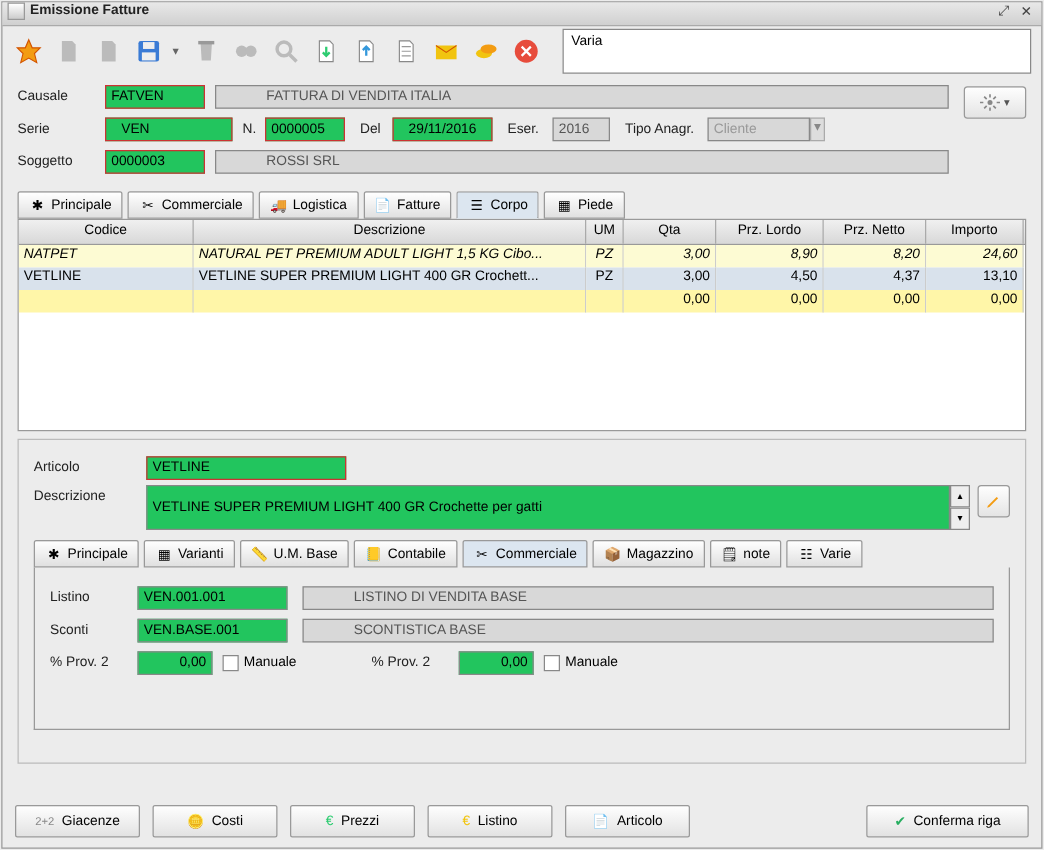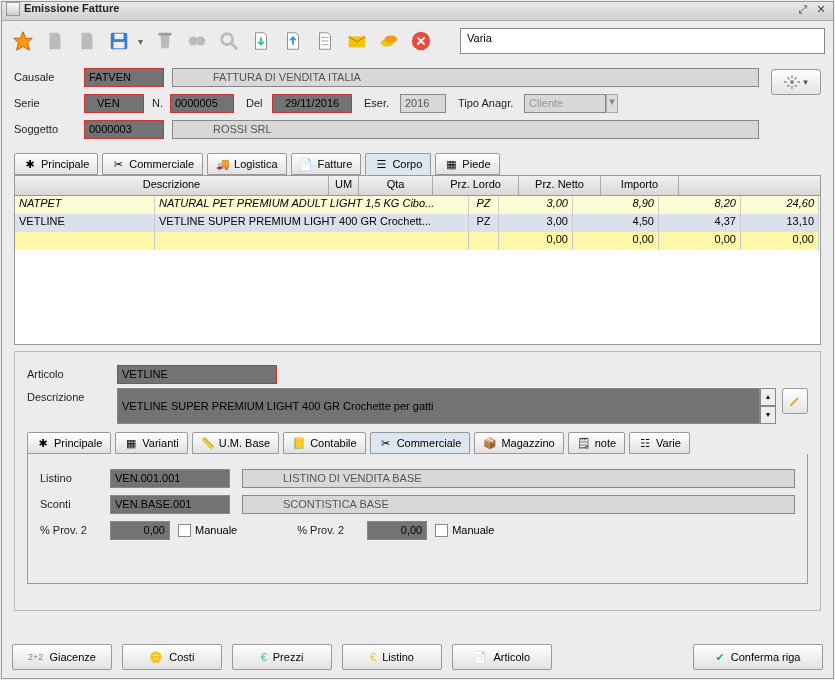--- a/index.html
+++ b/index.html
@@ -6,25 +6,25 @@
 body { background: #ececec; width: 835px; height: 680px; overflow: hidden; }
 .window { width: 833px; height: 678px; margin: 1px; background: #ececec; border: 1px solid #999; }
 .titlebar { height: 19px; background: linear-gradient(#e8e8e8,#d0d0d0); border-bottom: 1px solid #aaa; display: flex; align-items: flex-start; padding: 0 4px; }
 .titlebar .ticon { width: 14px; height: 14px; background: linear-gradient(#fff,#ccc); border: 1px solid #999; margin-right: 4px; }
 .titlebar .title { flex: 1; font-weight: bold; color: #222; }
 .titlebar .wbtn { width: 16px; height: 14px; display: flex; align-items: center; justify-content: center; color: #444; margin-left: 2px; cursor: default; }
 .toolbar { height: 40px; padding: 4px 8px; display: flex; align-items: center; gap: 6px; }
 .tbtn { width: 26px; height: 26px; display: flex; align-items: center; justify-content: center; border-radius: 3px; }
 .tbtn svg { width: 22px; height: 22px; }
 .dd { width: 8px; color: #666; font-size: 10px; }
-.varia { flex: 1; height: 26px; margin-left: 20px; border: 1px solid #888; background: #fff; padding: 3px 6px; }
+.varia { flex: 1; height: 36px; margin-left: 10px; border: 1px solid #888; background: #fff; padding: 3px 6px; }
 .form-area { padding: 4px 12px 8px 12px; }
 .form-row { display: flex; align-items: center; height: 24px; margin-bottom: 2px; }
 .form-row label { width: 70px; color: #222; }
-.inp { height: 19px; border: 1px solid #888; padding: 1px 4px; background: #737373; }
+.inp { height: 19px; border: 1px solid #888; padding: 1px 4px; background: #22c55e; }
 .inp.red { border: 1px solid #c33; }
 .inp.gray { background: #d8d8d8; color: #555; }
 .inp.wide { flex: 1; padding-left: 40px; }
 .gear-btn { width: 50px; height: 26px; border: 1px solid #999; background: linear-gradient(#fefefe,#e4e4e4); border-radius: 3px; display: flex; align-items: center; justify-content: center; gap: 3px; }
 .tabs { display: flex; gap: 4px; padding: 2px 12px 0 12px; }
 .tab { height: 22px; border: 1px solid #999; background: linear-gradient(#fff,#e0e0e0); padding: 2px 8px; display: flex; align-items: center; gap: 4px; border-radius: 2px 2px 0 0; cursor: default; }
 .tab.active { background: #dce6f0; border-bottom: 1px solid #dce6f0; position: relative; z-index: 2; }
 .tabicon { width: 14px; height: 14px; display: inline-flex; align-items: center; justify-content: center; }
 .grid { margin: 0 12px; border: 1px solid #999; background: #fff; height: 170px; overflow: hidden; }
 .grid-header { display: flex; background: linear-gradient(#f0f0f0,#d8d8d8); height: 20px; border-bottom: 1px solid #999; }
@@ -151,21 +151,21 @@
     <div style="display:flex; gap:12px; align-items:flex-start;">
       <div style="flex:1;">
         <div class="form-row">
           <label>Causale</label>
           <input class="inp red" style="width: 80px;" value="FATVEN">
           <div style="width:8px"></div>
           <input class="inp gray wide" value="FATTURA DI VENDITA ITALIA" style="">
         </div>
         <div class="form-row">
           <label>Serie</label>
-          <input class="inp red" style="width: 60px; padding-left: 12px;" value="VEN">
+          <input class="inp red" style="width: 102px; padding-left: 12px;" value="VEN">
           <div style="width:8px"></div>
           <label style="width:18px">N.</label>
           <input class="inp red" style="width: 64px;" value="0000005">
           <div style="width:12px"></div>
           <label style="width:26px">Del</label>
           <input class="inp red" style="width: 80px; text-align: center;" value="29/11/2016">
           <div style="width:12px"></div>
           <label style="width:36px">Eser.</label>
           <input class="inp gray" style="width: 46px;" value="2016">
           <div style="width:12px"></div>
@@ -214,20 +214,21 @@
         <span>Corpo</span>
       </div>
     <div class="tab">
         <span class="tabicon">▦</span>
         <span>Piede</span>
       </div>
   </div>
 
   <div class="grid">
     <div class="grid-header">
+      <div class="gh c0">Codice</div>
       <div class="gh c1">Descrizione</div>
       <div class="gh c2">UM</div>
       <div class="gh c3">Qta</div>
       <div class="gh c4">Prz. Lordo</div>
       <div class="gh c5">Prz. Netto</div>
       <div class="gh c6">Importo</div>
     </div>
     <div class="grid-body" id="grid-body">
         <div class="grow y">
           <div class="gc l c0">NATPET</div>

